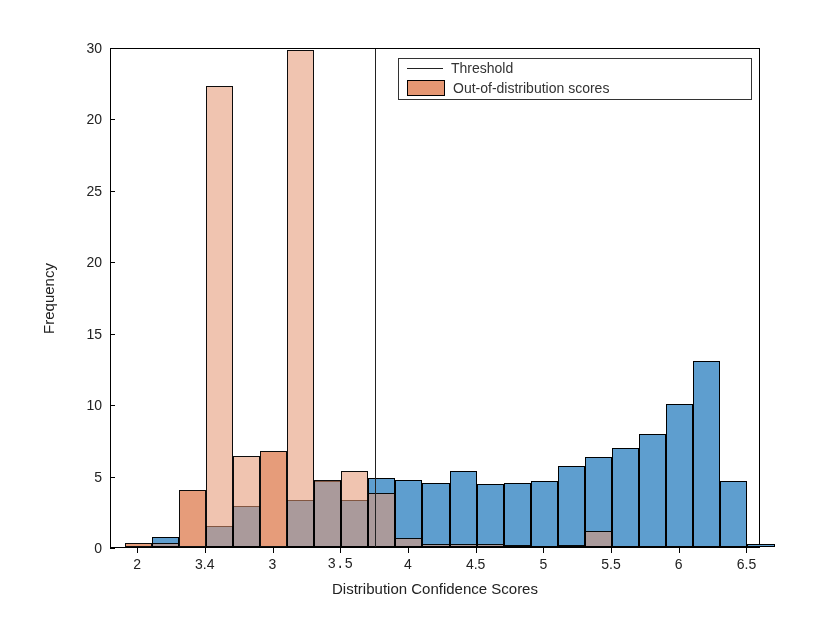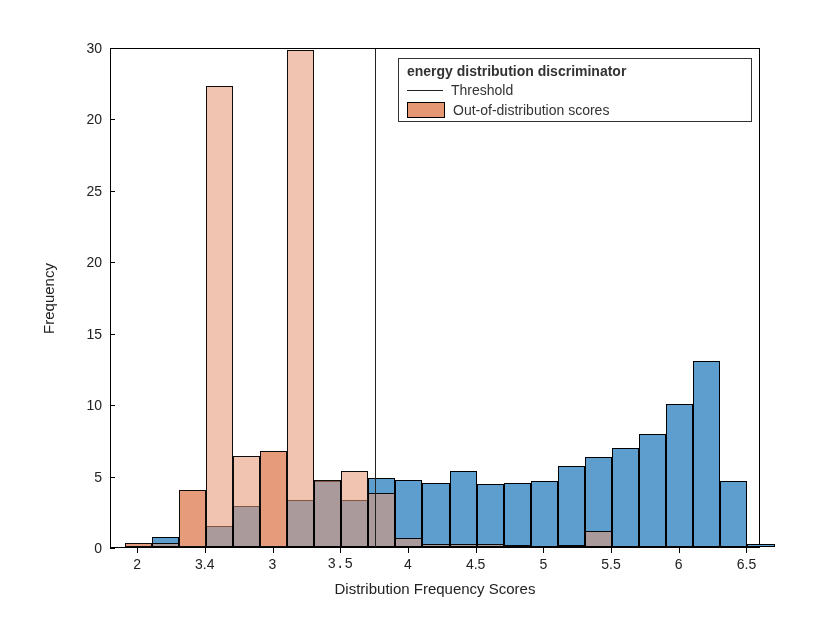--- a/index.html
+++ b/index.html
@@ -174,32 +174,31 @@
       <div class="bar orange overlap" style="left: 473.958px; width: 27.0833px; height: 15.7143px;"></div>
       <div class="bar blue" style="left: 501.042px; width: 27.0833px; height: 98.5714px;"></div>
       <div class="bar blue" style="left: 528.125px; width: 27.0833px; height: 112.857px;"></div>
       <div class="bar blue" style="left: 555.208px; width: 27.0833px; height: 142.857px;"></div>
       <div class="bar blue" style="left: 582.292px; width: 27.0833px; height: 185.714px;"></div>
       <div class="bar blue" style="left: 609.375px; width: 27.0833px; height: 65.7143px;"></div>
       <div class="bar blue" style="left: 636.458px; width: 27.0833px; height: 2.85714px;"></div>
     </div>
 
   <div class="legend">
-    <div class="legend-title">energy distribution discriminator</div>
     <div class="legend-row">
       <div class="legend-line"></div>
       <span>Threshold</span>
     </div>
     <div class="legend-row">
       <div class="legend-swatch orange"></div>
       <span>Out-of-distribution scores</span>
     </div>
   </div>
 
-  <div class="xlabel">Distribution Frequency Scores</div>
+  <div class="xlabel">Distribution Confidence Scores</div>
   <div class="ylabel">
     <span>Frequency</span>
   </div>
 
   <div id="x-ticks">
       <div class="x-tick" style="left: 137.083px;">2</div>
       <div class="tick-mark-x" style="left: 137.083px;"></div>
       <div class="x-tick" style="left: 204.792px;">3.4</div>
       <div class="tick-mark-x" style="left: 204.792px;"></div>
       <div class="x-tick" style="left: 272.5px;">3</div>

